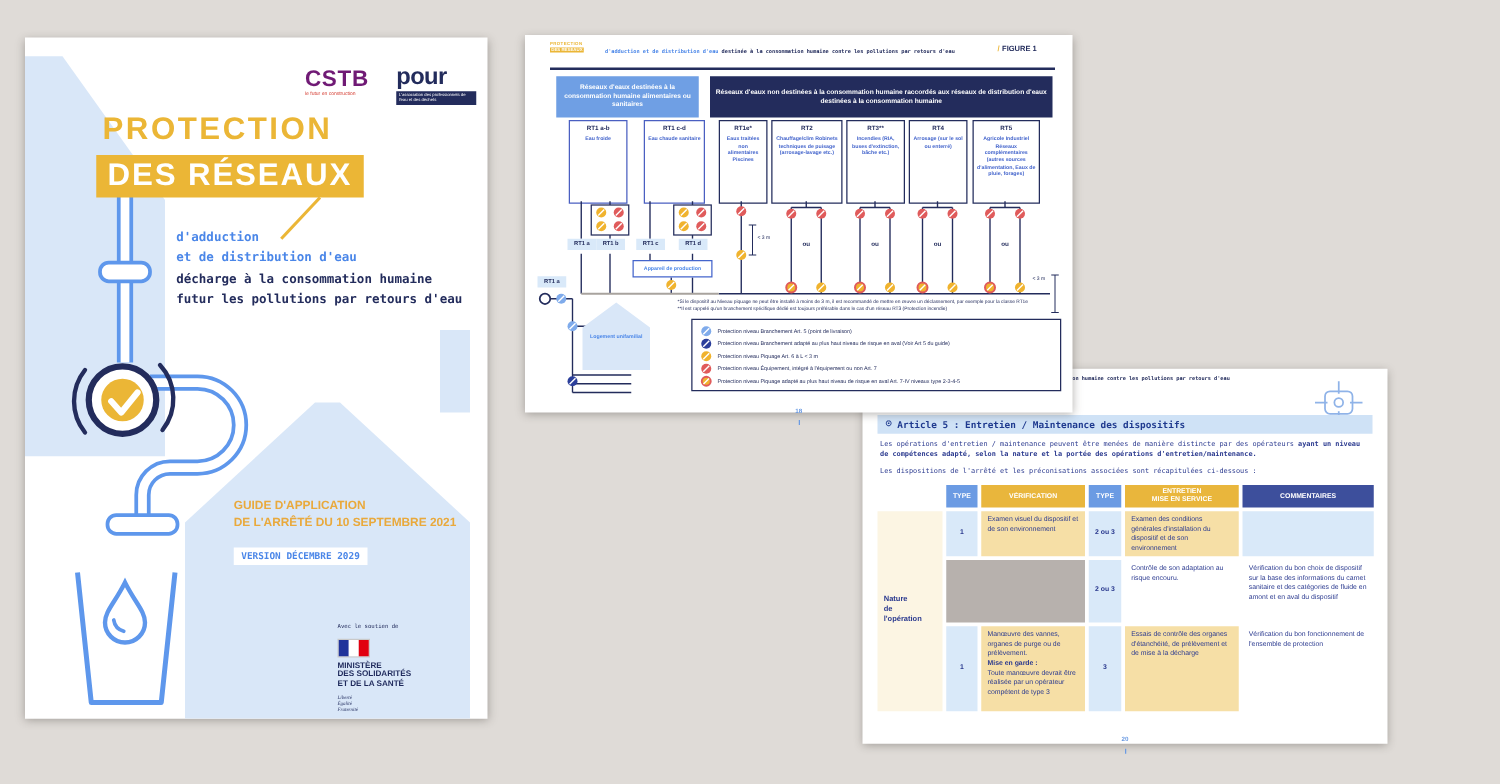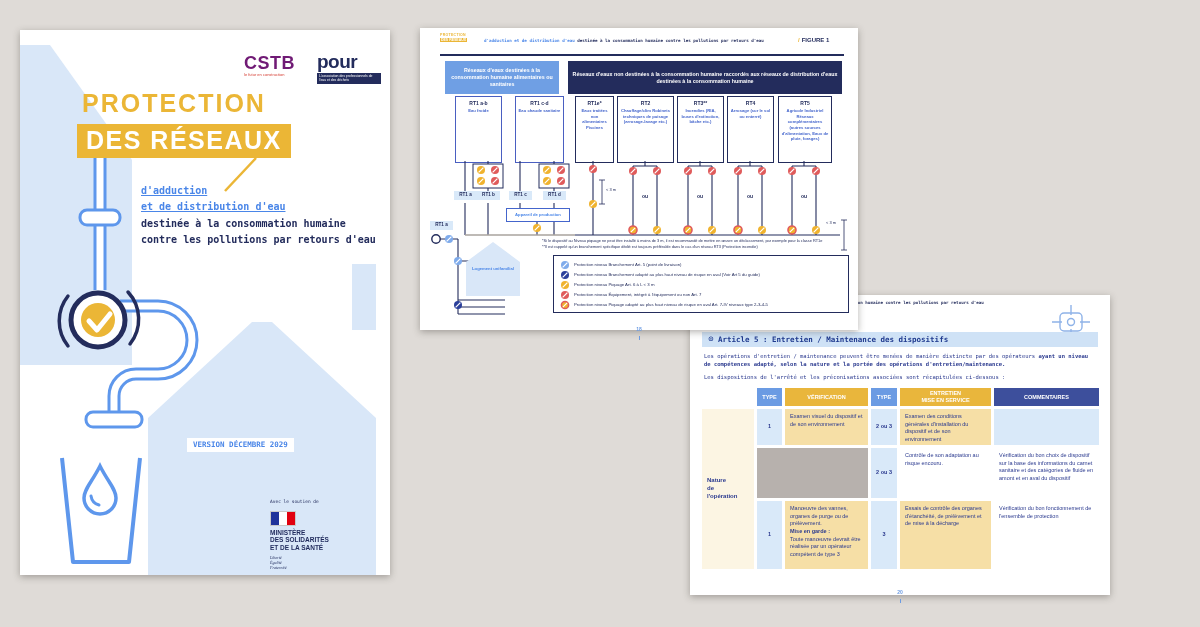--- a/index.html
+++ b/index.html
@@ -9,21 +9,21 @@
   .abs{position:absolute;}
 
   
   .cstb{font:900 18px/1 "Liberation Sans",sans-serif;color:#701a75;letter-spacing:.5px;}
   .cstb-tag{font:400 4px/1.2 "Liberation Sans",sans-serif;color:#D43A2F;margin-top:1px;}
   .astee{font:800 19px/1 "Liberation Sans",sans-serif;color:#232C5C;letter-spacing:-.5px;}
   .astee-tag{margin-top:2px;width:60px;background:#232C5C;color:#fff;font:400 3.4px/1.3 "Liberation Sans",sans-serif;padding:1px 2px;}
   .title-yellow{font:800 25px/1 "Liberation Sans",sans-serif;color:#EBB636;letter-spacing:2px;}
   .title-box{background:#EBB636;padding:4px 9px 5px;}
   .title-box span{font:800 25px/1 "Liberation Sans",sans-serif;color:#fff;letter-spacing:1.5px;}
-  .sub-blue{font:700 10px/1 "DejaVu Sans Mono",monospace;color:#4A86E8;text-decoration:underline;}
+  .sub-blue{font:700 10px/1 "DejaVu Sans Mono",monospace;color:#4A86E8;}
   .sub-navy{font:700 10px/1 "DejaVu Sans Mono",monospace;color:#232C5C;}
   .guide{font:800 9.5px/1.5 "Liberation Sans",sans-serif;color:#E9A93C;}
   .version-box{background:#fff;padding:3px 6px;font:700 7.5px/1 "DejaVu Sans Mono",monospace;color:#4A86E8;}
   .avec{font:400 4.5px/1 "DejaVu Sans Mono",monospace;color:#232C5C;}
   .ministry{font:800 6.5px/1.15 "Liberation Sans",sans-serif;color:#1F2A5C;}
   .motto{font:italic 400 4px/1.2 "Liberation Serif",serif;color:#1F2A5C;margin-top:2px;}
   .flag{display:flex;width:24px;height:13px;border:0.5px solid #c9c9c9;}
   .flag div{flex:1;}
 
   
@@ -124,23 +124,27 @@
       <div class="astee-tag">L'association des professionnels de l'eau et des déchets</div>
     </div>
 
     <div class="abs title-yellow" style="left:62px;top:61px;">PROTECTION</div>
     <div class="abs title-box" style="left:57px;top:94px;">
       <span>DES RÉSEAUX</span>
     </div>
 
     <div class="abs sub-blue" style="left:121px;top:156px;">d'adduction</div>
     <div class="abs sub-blue" style="left:121px;top:172px;text-align:center;">et de distribution d'eau</div>
-    <div class="abs sub-navy" style="left:121px;top:189px;">destinée à la consommation humaine</div>
-    <div class="abs sub-navy" style="left:121px;top:205px;">contre les pollutions par retours d'eau</div>
-
+    <div class="abs sub-navy" style="left:121px;top:189px;">décharge à la consommation humaine</div>
+    <div class="abs sub-navy" style="left:121px;top:205px;">futur les pollutions par retours d'eau</div>
+
+    <div class="abs guide" style="left:167px;top:368px;">
+      <div>GUIDE D'APPLICATION</div>
+      <div>DE L'ARRÊTÉ DU 10 SEPTEMBRE 2021</div>
+    </div>
     <div class="abs version-box" style="left:167px;top:408px;">VERSION DÉCEMBRE 2029</div>
 
     <div class="abs avec" style="left:250px;top:470px;">Avec le soutien de</div>
     <div class="abs flag" style="left:250px;top:481px;">
       <div style="background:#20339B;"></div>
         <div style="background:#fff;"></div>
         <div style="background:#E1000F;"></div>
     </div>
     <div class="abs ministry" style="left:250px;top:499px;">
       <div>MINISTÈRE</div>

